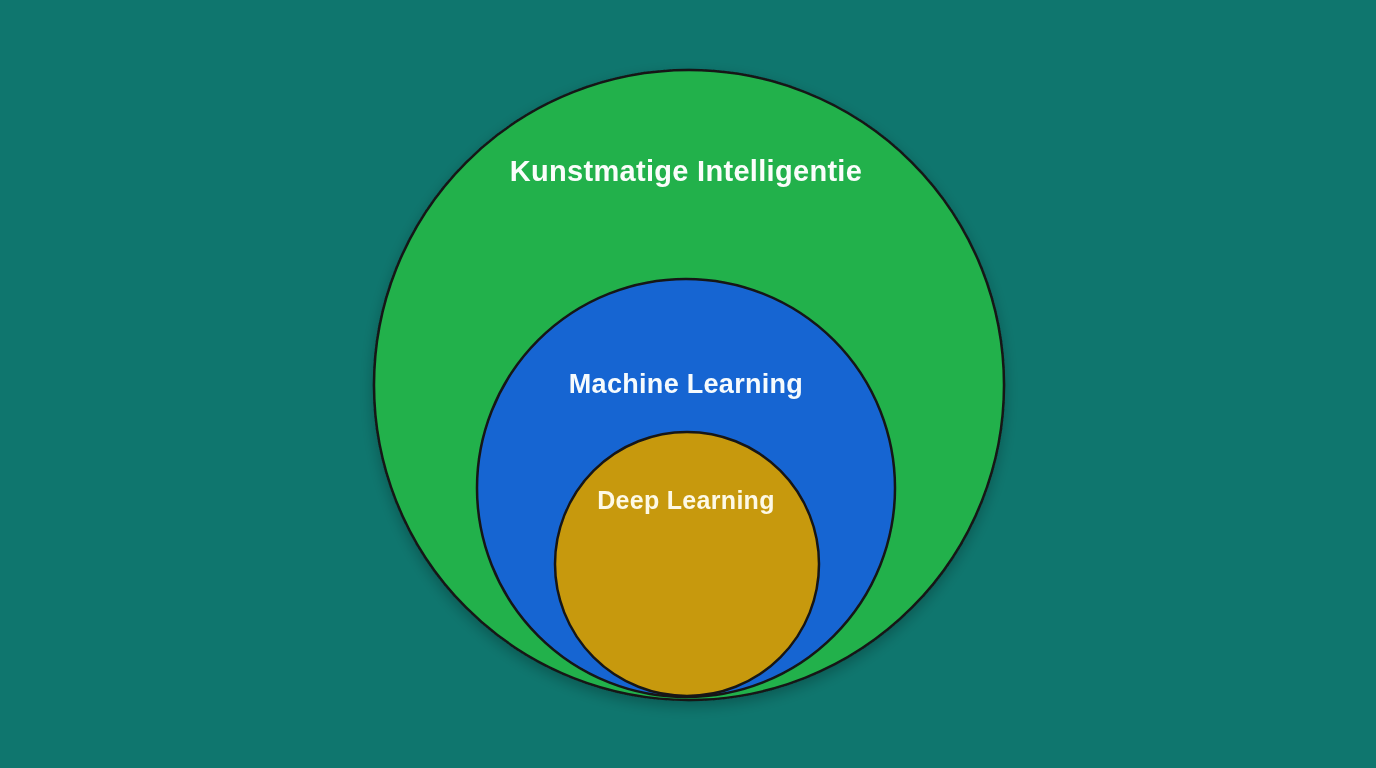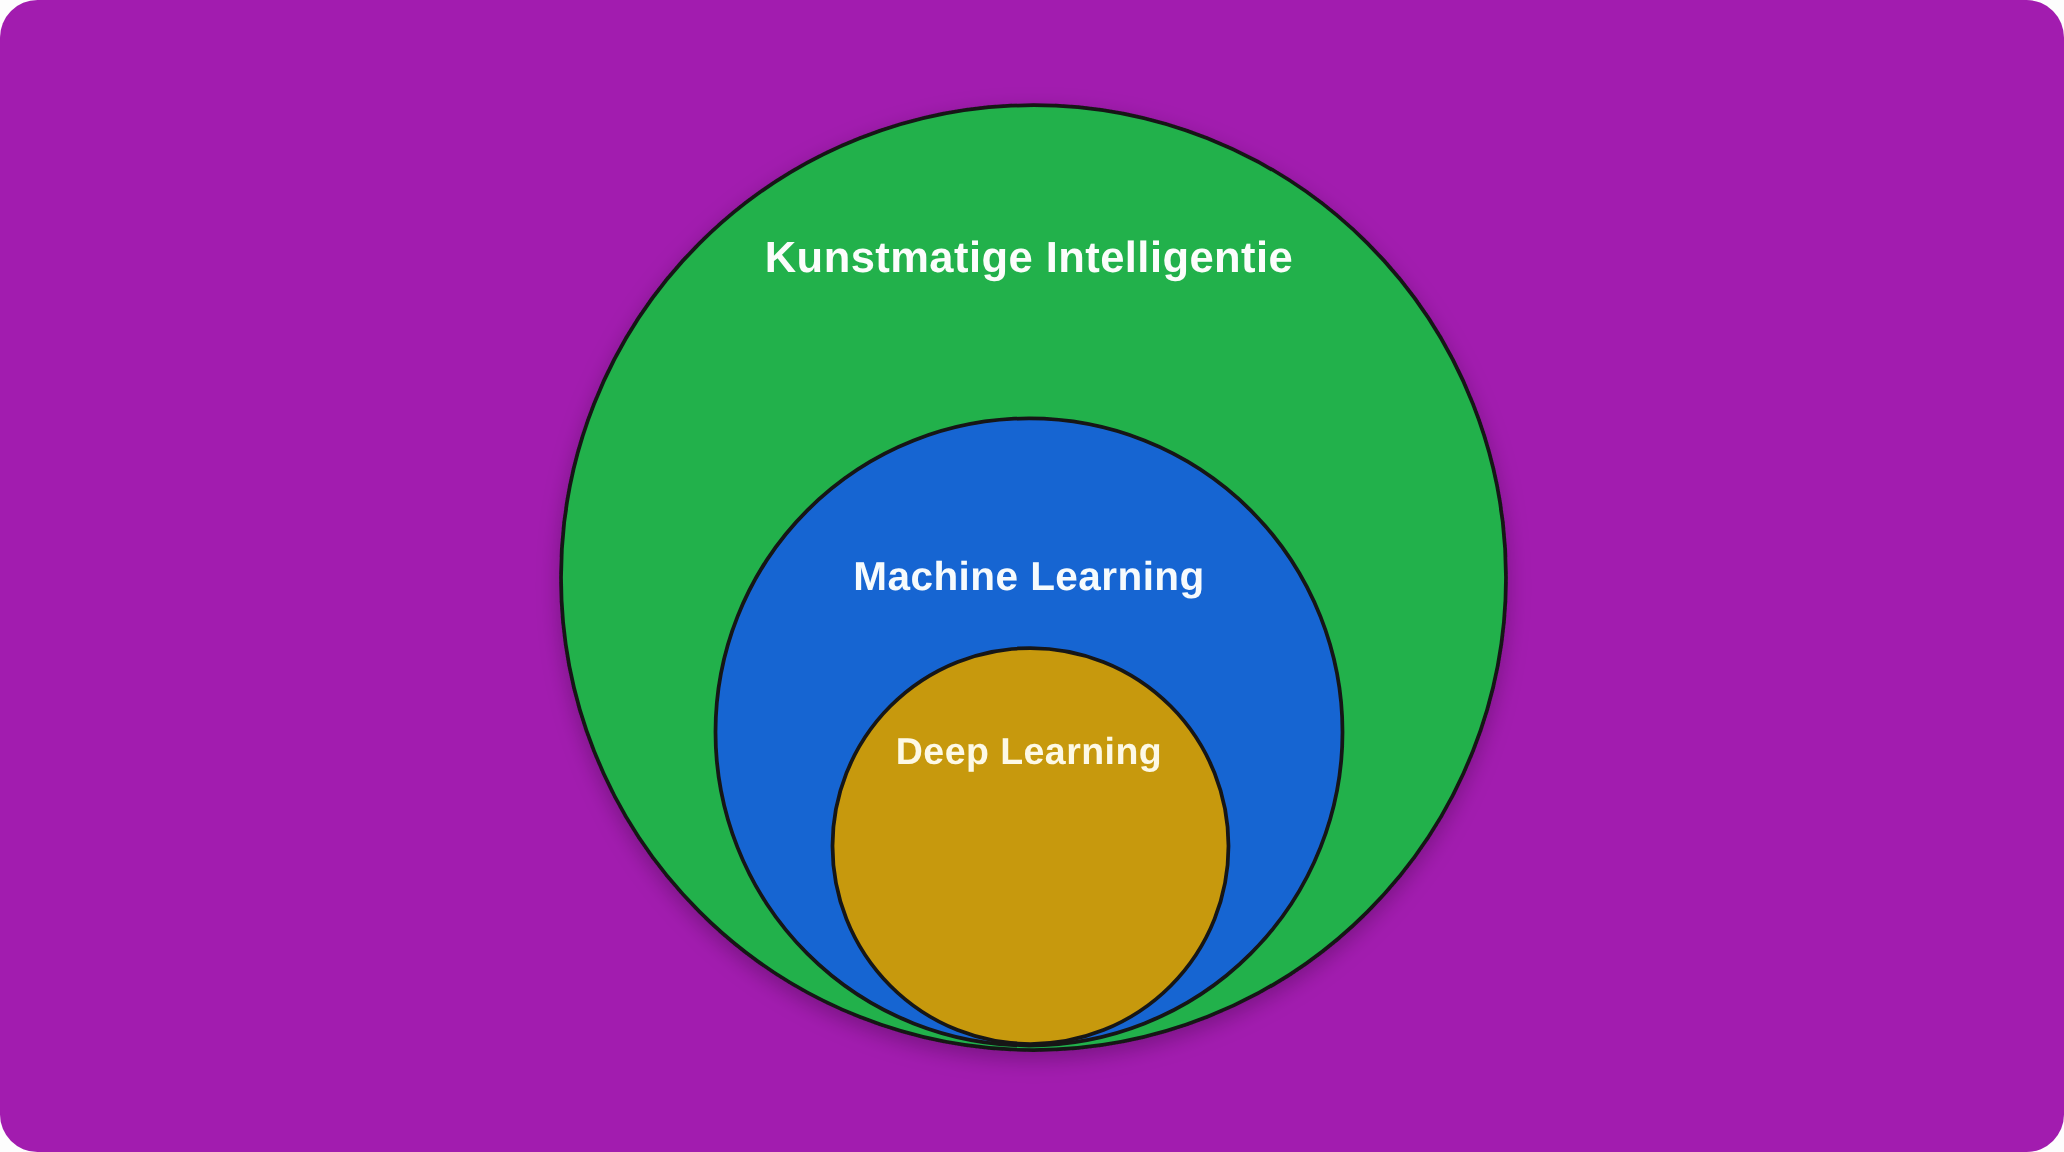--- a/index.html
+++ b/index.html
@@ -8,22 +8,21 @@
     width: 100%;
     height: 100%;
     background: #fdfdfd;
     overflow: hidden;
     font-family: "Liberation Sans", sans-serif;
   }
   .stage {
     width: 1376px;
     height: 768px;
     position: relative;
-    background: #a21caf;
-    border-radius: 25px;
+    background: #0f766e;
   }
   svg.diagram {
     display: block;
     width: 1376px;
     height: 768px;
   }
   .circle-shape {
     stroke-linejoin: round;
   }
   .circle-label {

